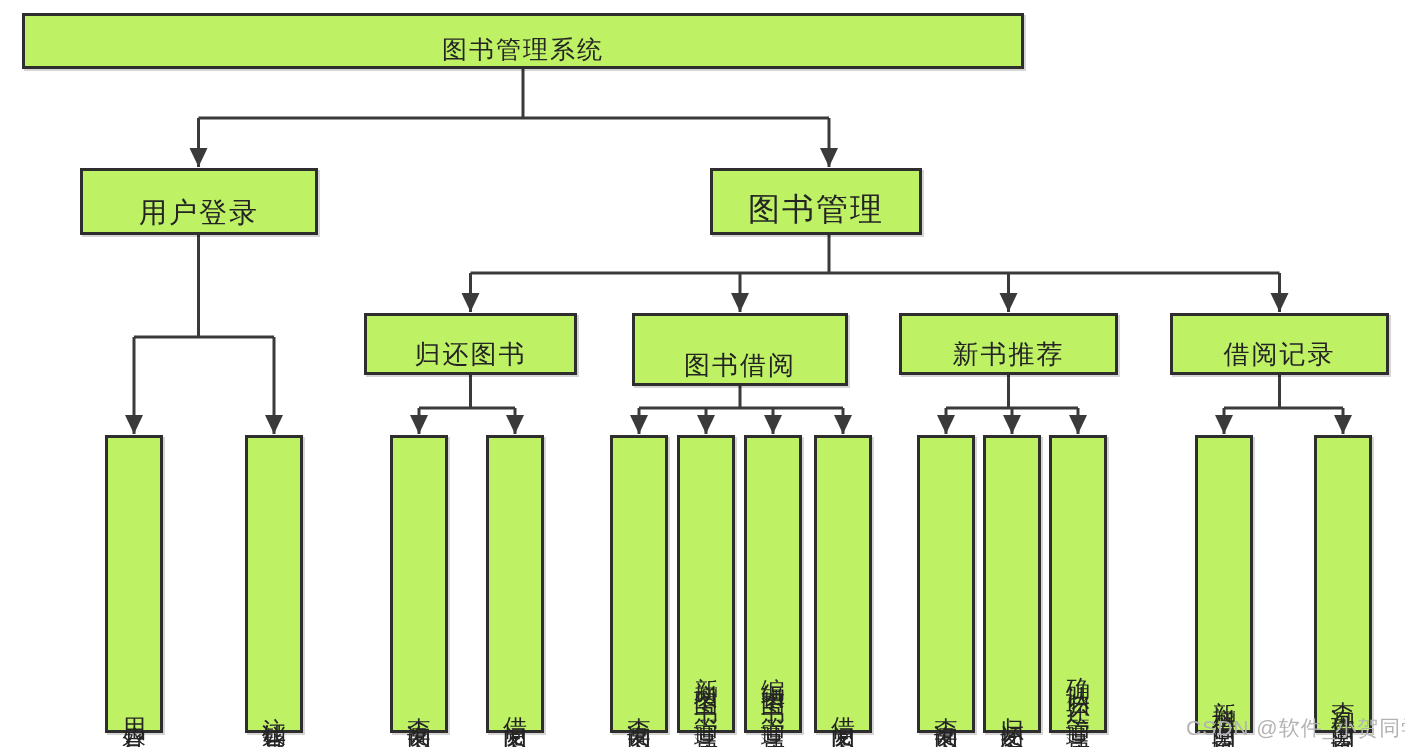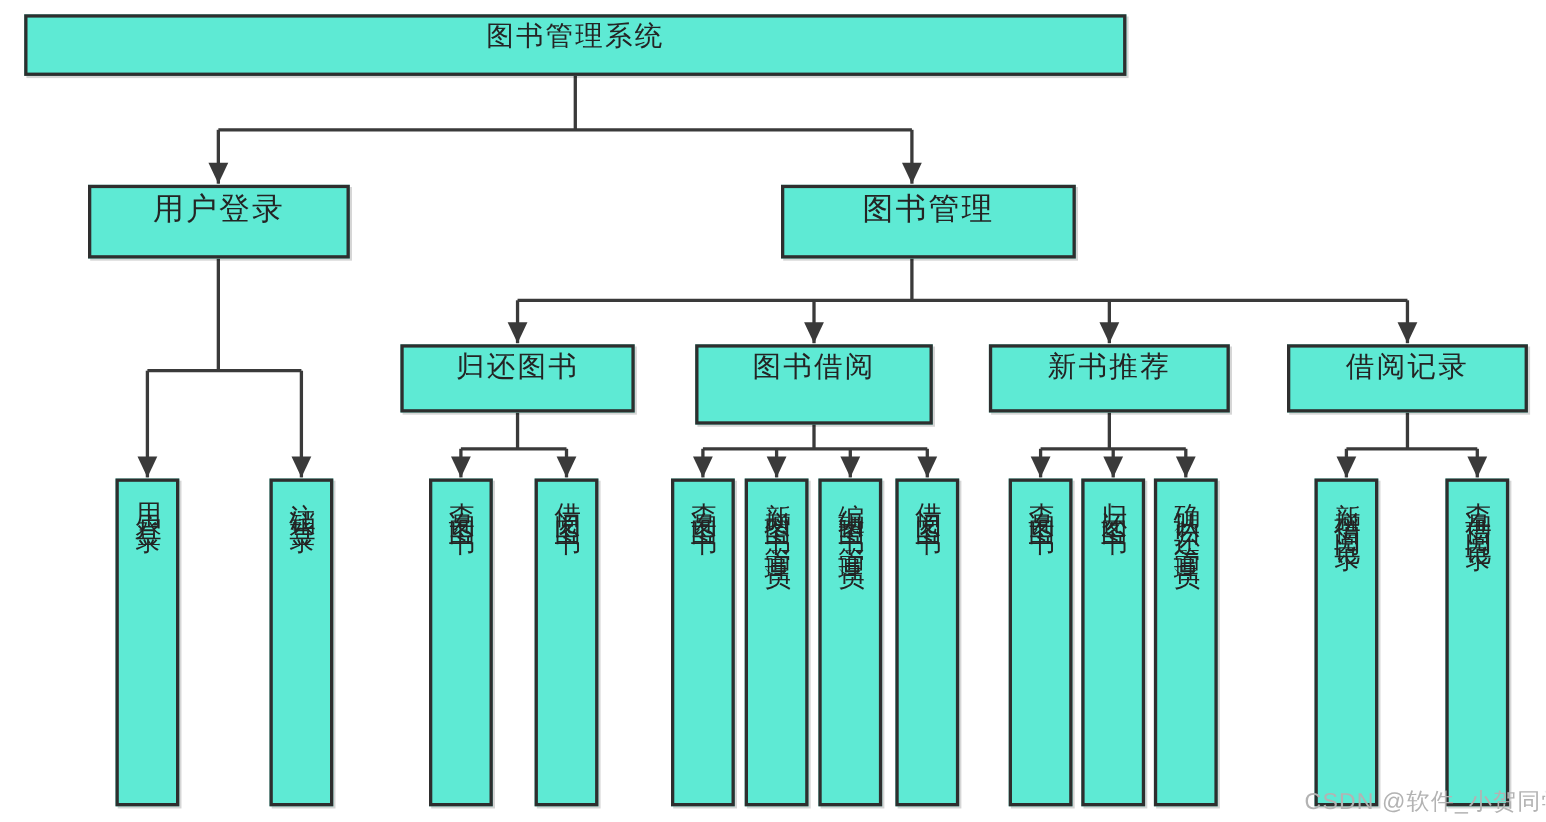--- a/index.html
+++ b/index.html
@@ -3,28 +3,28 @@
 <meta charset="utf-8">
 <style>
   html,body { margin:0; padding:0; background:#ffffff; }
   .canvas {
     position:relative; width:1405px; height:747px; background:#ffffff;
     font-family:"Liberation Sans","DejaVu Sans",sans-serif; overflow:hidden;
   }
   svg.wires { position:absolute; left:0; top:0; z-index:1; }
   .box {
     position:absolute; z-index:2; box-sizing:border-box;
-    border:3px solid #2e2e2e; background:#5eead4;
-    display:flex; align-items:flex-start; justify-content:center;
+    border:3px solid #2e2e2e; background:#bef264;
+    display:flex; align-items:flex-end; justify-content:center;
     color:#242424; box-shadow:2px 2px 0 rgba(0,0,0,0.16);
   }
   .h  { letter-spacing:2px; }
   #root { left:22px;  top:13px;  width:1002px; height:56px; font-size:25px; }
   #l2a  { left:80px;  top:168px; width:238px;  height:67px; font-size:28px; }
-  #l2b  { left:710px; top:168px; width:268px;  height:67px; font-size:28px; }
+  #l2b  { left:710px; top:168px; width:212px;  height:67px; font-size:32px; }
   #l3a  { left:364px; top:313px; width:213px;  height:62px; font-size:26px; }
   #l3b  { left:632px; top:313px; width:216px;  height:73px; font-size:26px; }
   #l3c  { left:899px; top:313px; width:219px;  height:62px; font-size:26px; }
   #l3d  { left:1170px;top:313px; width:219px;  height:62px; font-size:26px; }
   .leaf { top:435px; width:58px; height:298px; }
   .leaf span {
     writing-mode:vertical-rl; text-orientation:mixed;
     font-size:24px; letter-spacing:8px; line-height:1; white-space:nowrap;
   }
   #f1  { left:105px; }  #f2  { left:245px; }

